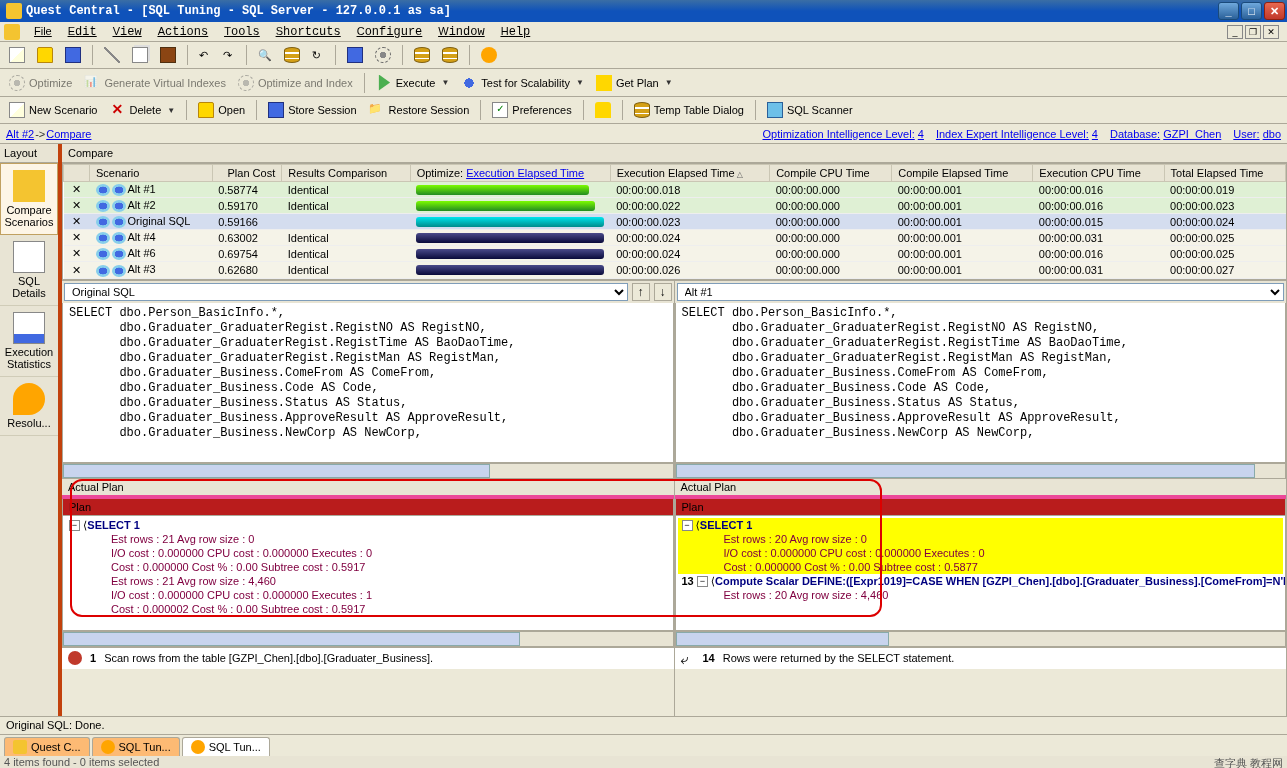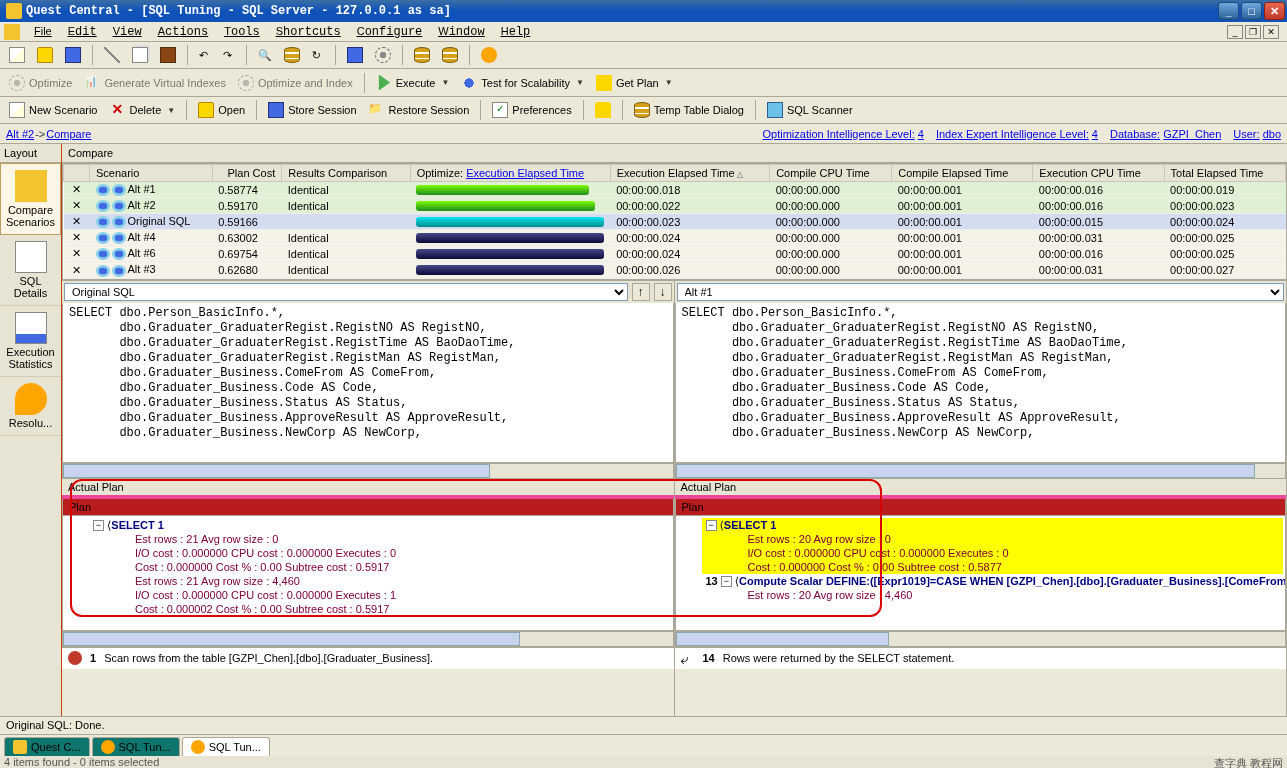--- a/index.html
+++ b/index.html
@@ -37,21 +37,21 @@
 .ico-lock { background:#ffd700; border-radius:3px 3px 0 0; }
 .ico-db { background:linear-gradient(to bottom,#d4a017 0 30%,#fff 30% 40%,#d4a017 40% 70%,#fff 70% 80%,#d4a017 80%); border-radius:50%/20%; border:1px solid #806010; }
 .ico-scan { background:#6dc0e8; border:1px solid #2a6099; }
 .ico-magic { background:#ffa500; border-radius:50%; }
 .dd-arrow { font-size:8px; color:#333; margin-left:2px; }
 .linkbar { background:#ece9d8; height:20px; display:flex; align-items:center; padding:2px 6px; border-bottom:1px solid #aca899; justify-content:space-between; }
 .link { color:#0000ee; text-decoration:underline; cursor:pointer; }
 .link-sep::after { content:"->"; color:#333; margin:0 1px; }
 .right-links { display:flex; gap:12px; }
 .main-area { display:flex; height:calc(100% - 22px - 20px - 26px - 28px - 26px - 20px - 18px - 22px - 14px); }
-.sidebar { width:62px; background:#e8e4d4; border-right:1px solid #c2410c; display:flex; flex-direction:column; }
+.sidebar { width:62px; background:#e8e4d4; border-right:4px solid #c2410c; display:flex; flex-direction:column; }
 .side-head { background:#e8e4d4; padding:3px 4px; border-bottom:1px solid #aca899; }
 .side-item { padding:6px 2px; text-align:center; border-bottom:1px solid #d0ccb8; cursor:pointer; }
 .side-item .icon { width:32px; height:32px; margin:0 auto 2px; display:block; }
 .side-item .icon.sql { background:#fff; border:1px solid #888; }
 .side-item .icon.comp { background:#f4c430; }
 .side-item .icon.stat { background:linear-gradient(to top,#4169e1 30%,#fff 30%); border:1px solid #888; }
 .side-item .icon.res { background:#ffa500; border-radius:50% 50% 50% 0; }
 .side-item.sel { background:#fdf5e6; border:1px solid #c0a060; }
 .content { flex:1; display:flex; flex-direction:column; overflow:hidden; }
 .tab-head { background:#e8e4d4; padding:3px 6px; border-bottom:1px solid #aca899; }
@@ -74,36 +74,36 @@
 .compare-row { display:flex; border-top:1px solid #aca899; }
 .compare-col { width:50%; display:flex; flex-direction:column; border-right:1px solid #aca899; }
 .compare-col:last-child { border-right:none; }
 .sel-head { background:#e8e4d4; padding:2px; display:flex; align-items:center; gap:4px; }
 .sel-head select, .sel-head input { flex:1; height:18px; border:1px solid #7f9db9; background:#fff; padding:0 3px; font-size:11px; }
 .nav-btn { width:18px; height:18px; border:1px solid #aca899; background:#ece9d8; text-align:center; cursor:pointer; font-size:12px; line-height:16px; }
 .sql-text { font-family:'Courier New',monospace; font-size:12px; background:#fff; padding:3px 6px; white-space:pre; overflow:auto; height:160px; border:1px solid #aca899; border-top:none; line-height:15px; }
 .plan-label { background:#e8e4d4; padding:2px 6px; border-bottom:4px solid #ec4899; }
 .plan-head { background:#b91c1c; padding:2px 6px; border:1px solid #aca899; border-top:none; }
 .plan-body { background:#fff; border:1px solid #aca899; border-top:none; padding:2px; overflow:auto; height:115px; font-size:11px; line-height:14px; }
-.tree-node { white-space:nowrap;margin-left:24px; }
+.tree-node { white-space:nowrap; }
 .tree-ind { display:inline-block; }
 .tree-exp { width:11px; height:11px; border:1px solid #888; display:inline-block; text-align:center; line-height:9px; font-size:9px; background:#fff; margin-right:3px; vertical-align:middle; }
 .node-main { color:#000080; font-weight:bold; }
 .node-det { color:#800040; }
 .plan-hi { background:#ffff00; }
 .red-annot { position:absolute; border:2px solid #d00; border-radius:12px; pointer-events:none; }
 .hscroll { height:16px; background:#e8e4d4; border:1px solid #aca899; position:relative; }
 .hscroll .thumb { position:absolute; height:14px; background:#c8d4ee; border:1px solid #8aa; }
 .msg-bar { background:#fff; padding:3px 6px; display:flex; align-items:center; gap:8px; border-top:1px solid #aca899; height:22px; }
 .msg-ico { width:14px; height:14px; }
 .msg-ico.red { background:#c0392b; border-radius:50%; }
 .msg-ico.arrow { color:#000; font-size:14px; }
 .statusbar { background:#ece9d8; height:18px; padding:2px 6px; border-top:1px solid #aca899; font-size:11px; }
 .taskbar { background:#ece9d8; height:22px; display:flex; align-items:flex-end; padding:0 4px; border-top:1px solid #aca899; gap:2px; }
-.task-tab { background:#0f766e; border:1px solid #aca899; border-bottom:none; padding:2px 8px; border-radius:3px 3px 0 0; cursor:pointer; display:flex; align-items:center; gap:4px; font-family:'Courier New',monospace; font-size:11px; }
+.task-tab { background:#fdba74; border:1px solid #aca899; border-bottom:none; padding:2px 8px; border-radius:3px 3px 0 0; cursor:pointer; display:flex; align-items:center; gap:4px; font-family:'Courier New',monospace; font-size:11px; }
 .task-tab.active { background:#fff; }
 .task-ico { width:14px; height:14px; }
 .bottombar { background:#e8e4d4; height:14px; font-family:'Courier New',monospace; font-size:11px; padding:0 4px; display:flex; justify-content:space-between; color:#555; }
 .sort-ind { font-size:8px; color:#666; margin-left:2px; }
 </style>
 </head>
 <body>
 
 <div class="titlebar">
   <span class="titlebar-icon"></span>

